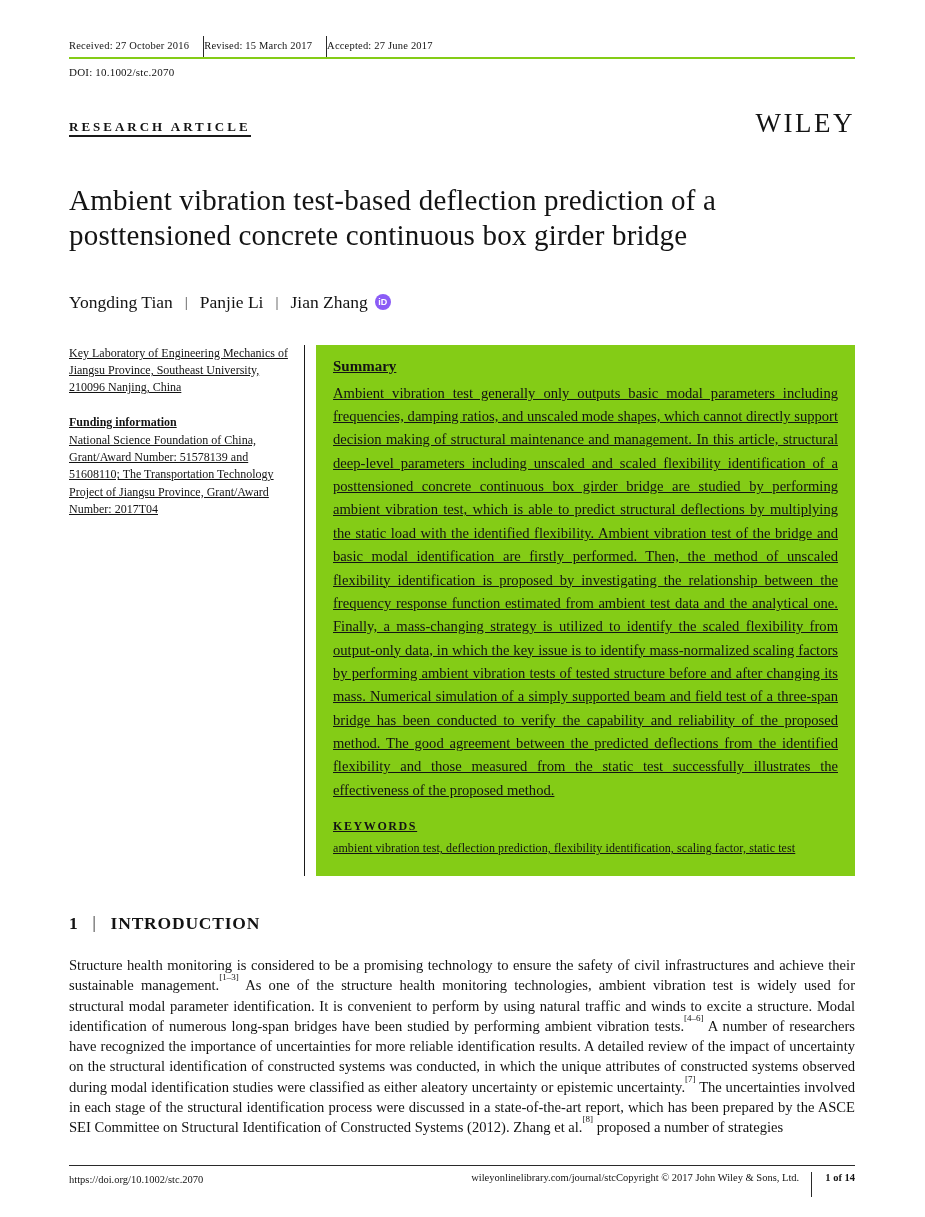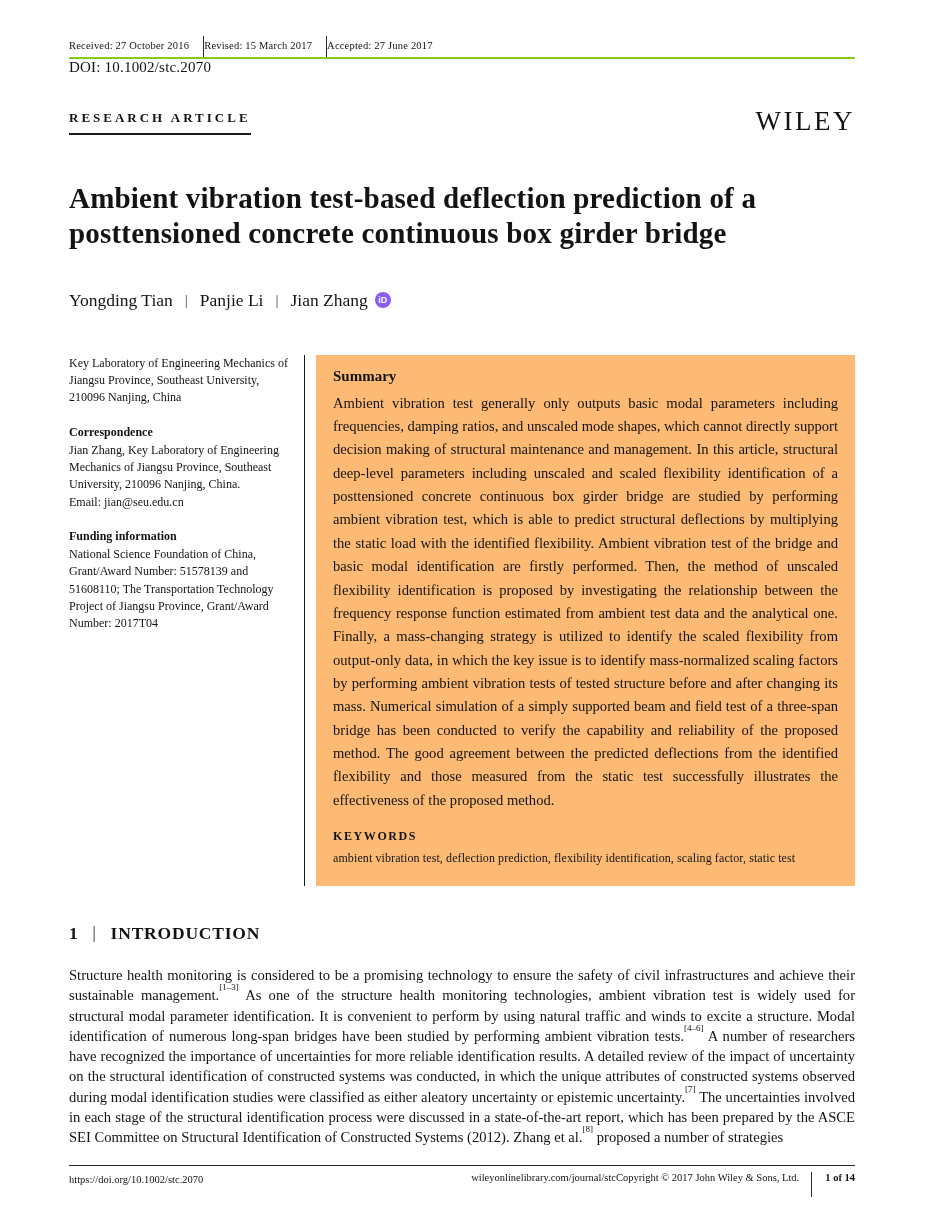--- a/index.html
+++ b/index.html
@@ -13,48 +13,48 @@
   .page { position: absolute; left: 69px; right: 70px; top: 36px; }
 
   
   .meta-row {
     display: flex; align-items: stretch;
     border-bottom: 2px solid #84cc16;
     font-size: 10.5px; letter-spacing: 0.2px;
   }
   .meta-cell { padding: 4px 14px 6px 0; }
   .meta-cell + .meta-cell { border-left: 1px solid #2a2a2a; }
-  .doi-row { font-size: 15px; letter-spacing: 0.2px; }
+  .doi-row { font-size: 11px; margin-top: 7px; letter-spacing: 0.2px; }
 
   
   .type-row { display: flex; justify-content: space-between; align-items: flex-end; margin-top: 32px; }
   .article-type {
     font-size: 13px; font-weight: bold; letter-spacing: 3px;
-    border-bottom: 2px solid #1a1a1a; padding-bottom: 7px;
+    border-bottom: 2px solid #1a1a1a; 
   }
   .brand { font-size: 27px; letter-spacing: 2.5px; font-weight: 500; line-height: 1; }
 
   
   .title {
     margin-top: 46px;
-    font-size: 29px; font-weight: bold; line-height: 1.22;
+    font-size: 29px; font-weight: normal; line-height: 1.22;
     letter-spacing: 0.2px;
     max-width: 760px;
   }
   .authors { margin-top: 38px; font-size: 17.5px; display: flex; align-items: center; }
   .author-sep { margin: 0 12px; font-size: 15px; color: #444; }
   .orcid {
     display: inline-flex; width: 16px; height: 16px; border-radius: 50%;
     background: #A6CE39; color: #fff; font-family: "Liberation Sans", sans-serif;
     font-size: 9px; font-weight: bold; align-items: center; justify-content: center;
     margin-left: 7px; cursor: pointer;
   }
 
   
-  .info-row { display: flex; margin-top: 44px; }
+  .info-row { display: flex; margin-top: 32px; text-decoration: underline; }
   .sidebar { width: 222px; flex: 0 0 222px; font-size: 12px; line-height: 1.44; }
   .sidebar .block { margin-bottom: 17px; }
   .sidebar .block:last-child { margin-bottom: 0; }
   .sidebar h4 { margin: 0 0 1px 0; font-size: 12px; font-weight: bold; }
   .vdivider { width: 1px; background: #1a1a1a; align-self: stretch; margin-left: 13px; }
   .summary-box { flex: 1; margin-left: 11px; padding: 13px 17px 20px 17px; }
   .summary-heading { font-size: 15px; font-weight: bold; margin: 0 0 7px 0; }
   .summary-body { font-size: 14.6px; line-height: 1.6; text-align: justify; margin: 0; }
   .keywords-heading { font-size: 12px; font-weight: bold; letter-spacing: 1.6px; margin: 17px 0 7px 0; }
   .keywords { font-size: 12px; margin: 0; letter-spacing: 0.1px; }
@@ -113,33 +113,28 @@
     <span>Jian Zhang</span>
     <span class="orcid" style="background: #8b5cf6;">iD</span>
   </div>
 
   <div class="info-row">
     <div class="sidebar">
       <div class="block">
         <div>Key Laboratory of Engineering Mechanics of Jiangsu Province, Southeast University, 210096 Nanjing, China</div>
       </div>
       <div class="block">
-        <h4>Correspondence</h4>
-        <div>Jian Zhang, Key Laboratory of Engineering Mechanics of Jiangsu Province, Southeast University, 210096 Nanjing, China.</div>
-        <div>Email: jian@seu.edu.cn</div>
-      </div>
-      <div class="block">
         <h4>Funding information</h4>
         <div>National Science Foundation of China, Grant/Award Number: 51578139 and 51608110; The Transportation Technology Project of Jiangsu Province, Grant/Award Number: 2017T04</div>
       </div>
     </div>
 
     <div class="vdivider"></div>
 
-    <div class="summary-box" style="background: #fdba74;">
+    <div class="summary-box" style="background: #84cc16;">
       <h3 class="summary-heading">Summary</h3>
       <p class="summary-body">Ambient vibration test generally only outputs basic modal parameters including frequencies, damping ratios, and unscaled mode shapes, which cannot directly support decision making of structural maintenance and management. In this article, structural deep-level parameters including unscaled and scaled flexibility identification of a posttensioned concrete continuous box girder bridge are studied by performing ambient vibration test, which is able to predict structural deflections by multiplying the static load with the identified flexibility. Ambient vibration test of the bridge and basic modal identification are firstly performed. Then, the method of unscaled flexibility identification is proposed by investigating the relationship between the frequency response function estimated from ambient test data and the analytical one. Finally, a mass-changing strategy is utilized to identify the scaled flexibility from output-only data, in which the key issue is to identify mass-normalized scaling factors by performing ambient vibration tests of tested structure before and after changing its mass. Numerical simulation of a simply supported beam and field test of a three-span bridge has been conducted to verify the capability and reliability of the proposed method. The good agreement between the predicted deflections from the identified flexibility and those measured from the static test successfully illustrates the effectiveness of the proposed method.</p>
       <h5 class="keywords-heading">KEYWORDS</h5>
       <p class="keywords">ambient vibration test, deflection prediction, flexibility identification, scaling factor, static test</p>
     </div>
   </div>
 
   <div class="section-heading">
     <span>1</span>
     <span class="section-sep">|</span>

